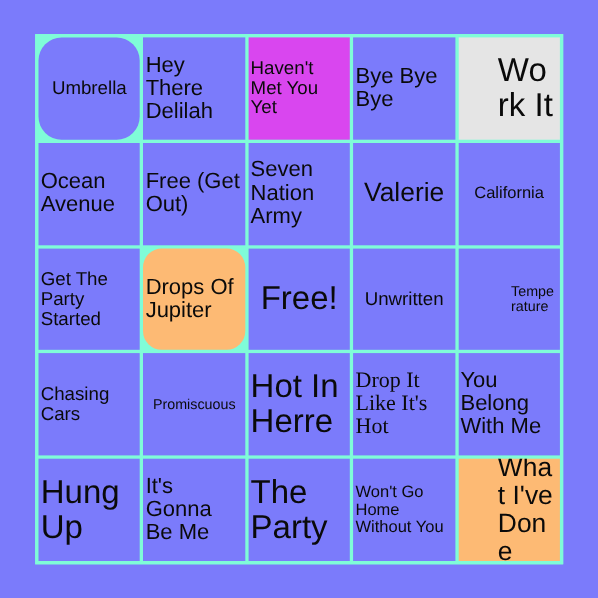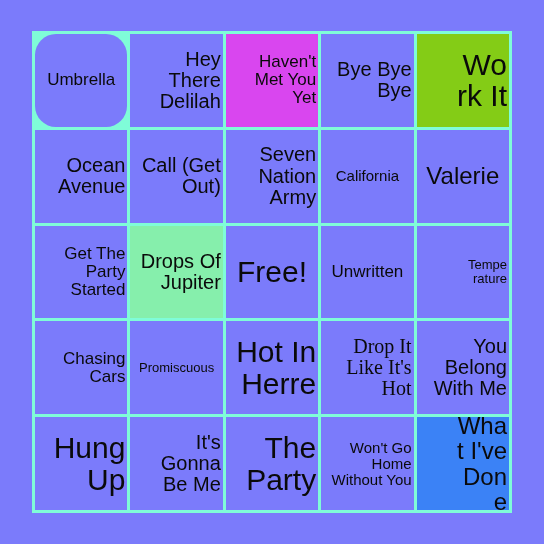--- a/index.html
+++ b/index.html
@@ -25,21 +25,21 @@
     grid-template-columns: repeat(5, 1fr);
     grid-template-rows: repeat(5, 1fr);
     background: #7ffcd8;
     gap: 3px;
   }
   .bingo-cell {
     background: #7b7bfb;
     display: flex;
     align-items: center;
     justify-content: center;
-    text-align: right;
+    text-align: left;
     color: #0a0a0a;
     line-height: 1.06;
     padding: 1px 2px;
     box-sizing: border-box;
     overflow: hidden;
     word-break: break-word;
   }
   .bingo-cell.fs-xs  { font-size: 13px; }
   .bingo-cell.fs-sm  { font-size: 15px; }
   .bingo-cell.fs-md  { font-size: 17px; }
@@ -49,34 +49,34 @@
   .bingo-cell.free-cell { font-size: 30px; }
 </style>
 </head>
 <body>
 
 <div id="bingo-card" style="background: rgb(127, 252, 216); border-color: rgb(127, 252, 216); grid-template-columns: repeat(5, 1fr); grid-template-rows: repeat(5, 1fr);">
     <div class="bingo-cell fs-md" style="background: rgb(123, 123, 251); color: rgb(10, 10, 10); border-radius: 21px;">Umbrella</div>
     <div class="bingo-cell fs-lg" style="background: rgb(123, 123, 251); color: rgb(10, 10, 10);">Hey There Delilah</div>
     <div class="bingo-cell fs-md" style="background: #d946ef; color: rgb(10, 10, 10);">Haven't Met You Yet</div>
     <div class="bingo-cell fs-lg" style="background: rgb(123, 123, 251); color: rgb(10, 10, 10);">Bye Bye Bye</div>
-    <div class="bingo-cell fs-xxl" style="background: #84cc16; color: rgb(10, 10, 10); padding-left: 36px;">Work It</div>
+    <div class="bingo-cell fs-xxl" style="background: #e5e5e5; color: rgb(10, 10, 10); padding-left: 36px;">Work It</div>
     <div class="bingo-cell fs-lg" style="background: rgb(123, 123, 251); color: rgb(10, 10, 10);">Ocean Avenue</div>
-    <div class="bingo-cell fs-lg" style="background: rgb(123, 123, 251); color: rgb(10, 10, 10);">Call (Get Out)</div>
+    <div class="bingo-cell fs-lg" style="background: rgb(123, 123, 251); color: rgb(10, 10, 10);">Free (Get Out)</div>
     <div class="bingo-cell fs-lg" style="background: rgb(123, 123, 251); color: rgb(10, 10, 10);">Seven Nation Army</div>
+    <div class="bingo-cell fs-xl" style="background: rgb(123, 123, 251); color: rgb(10, 10, 10);">Valerie</div>
     <div class="bingo-cell fs-sm" style="background: rgb(123, 123, 251); color: rgb(10, 10, 10);">California</div>
-    <div class="bingo-cell fs-xl" style="background: rgb(123, 123, 251); color: rgb(10, 10, 10);">Valerie</div>
     <div class="bingo-cell fs-md" style="background: rgb(123, 123, 251); color: rgb(10, 10, 10);">Get The Party Started</div>
-    <div class="bingo-cell fs-lg" style="background: #86efac; color: rgb(10, 10, 10);">Drops Of Jupiter</div>
+    <div class="bingo-cell fs-lg" style="background: #fdba74; color: rgb(10, 10, 10); border-radius: 17px;">Drops Of Jupiter</div>
     <div class="bingo-cell fs-xxl free-cell" style="background: rgb(123, 123, 251); color: rgb(10, 10, 10);">Free!</div>
     <div class="bingo-cell fs-md" style="background: rgb(123, 123, 251); color: rgb(10, 10, 10);">Unwritten</div>
     <div class="bingo-cell fs-xs" style="background: rgb(123, 123, 251); color: rgb(10, 10, 10); padding-left: 48px;">Temperature</div>
     <div class="bingo-cell fs-md" style="background: rgb(123, 123, 251); color: rgb(10, 10, 10);">Chasing Cars</div>
     <div class="bingo-cell fs-xs" style="background: rgb(123, 123, 251); color: rgb(10, 10, 10);">Promiscuous</div>
     <div class="bingo-cell fs-xxl" style="background: rgb(123, 123, 251); color: rgb(10, 10, 10);">Hot In Herre</div>
     <div class="bingo-cell fs-lg" style="background: rgb(123, 123, 251); color: rgb(10, 10, 10); font-family: Liberation Serif, serif;">Drop It Like It's Hot</div>
     <div class="bingo-cell fs-lg" style="background: rgb(123, 123, 251); color: rgb(10, 10, 10);">You Belong With Me</div>
     <div class="bingo-cell fs-xxl" style="background: rgb(123, 123, 251); color: rgb(10, 10, 10);">Hung Up</div>
     <div class="bingo-cell fs-lg" style="background: rgb(123, 123, 251); color: rgb(10, 10, 10);">It's Gonna Be Me</div>
     <div class="bingo-cell fs-xxl" style="background: rgb(123, 123, 251); color: rgb(10, 10, 10);">The Party</div>
     <div class="bingo-cell fs-sm" style="background: rgb(123, 123, 251); color: rgb(10, 10, 10);">Won't Go Home Without You</div>
-    <div class="bingo-cell fs-xl" style="background: #3b82f6; color: rgb(10, 10, 10); padding-left: 36px;">What I've Done</div>
+    <div class="bingo-cell fs-xl" style="background: #fdba74; color: rgb(10, 10, 10); padding-left: 36px;">What I've Done</div>
   </div>
 
 </body></html>

